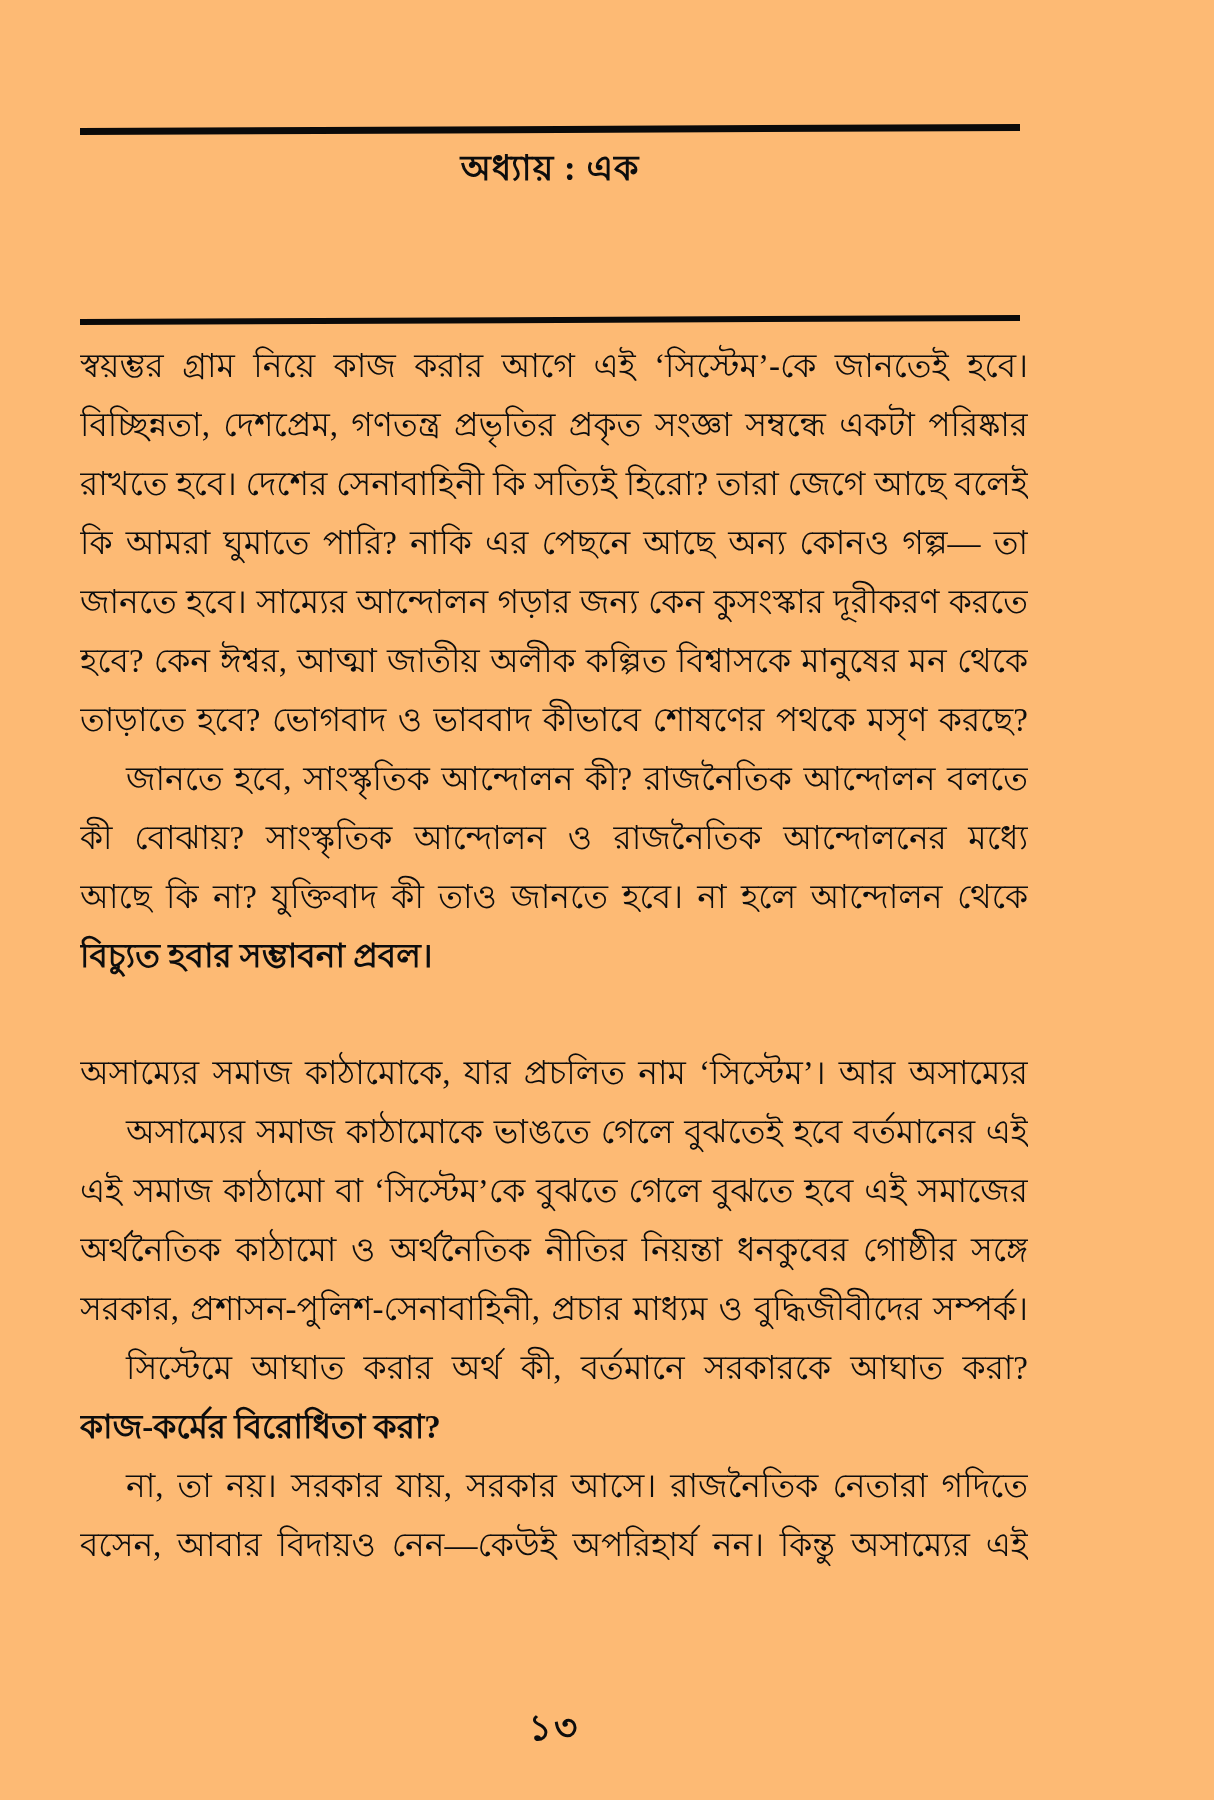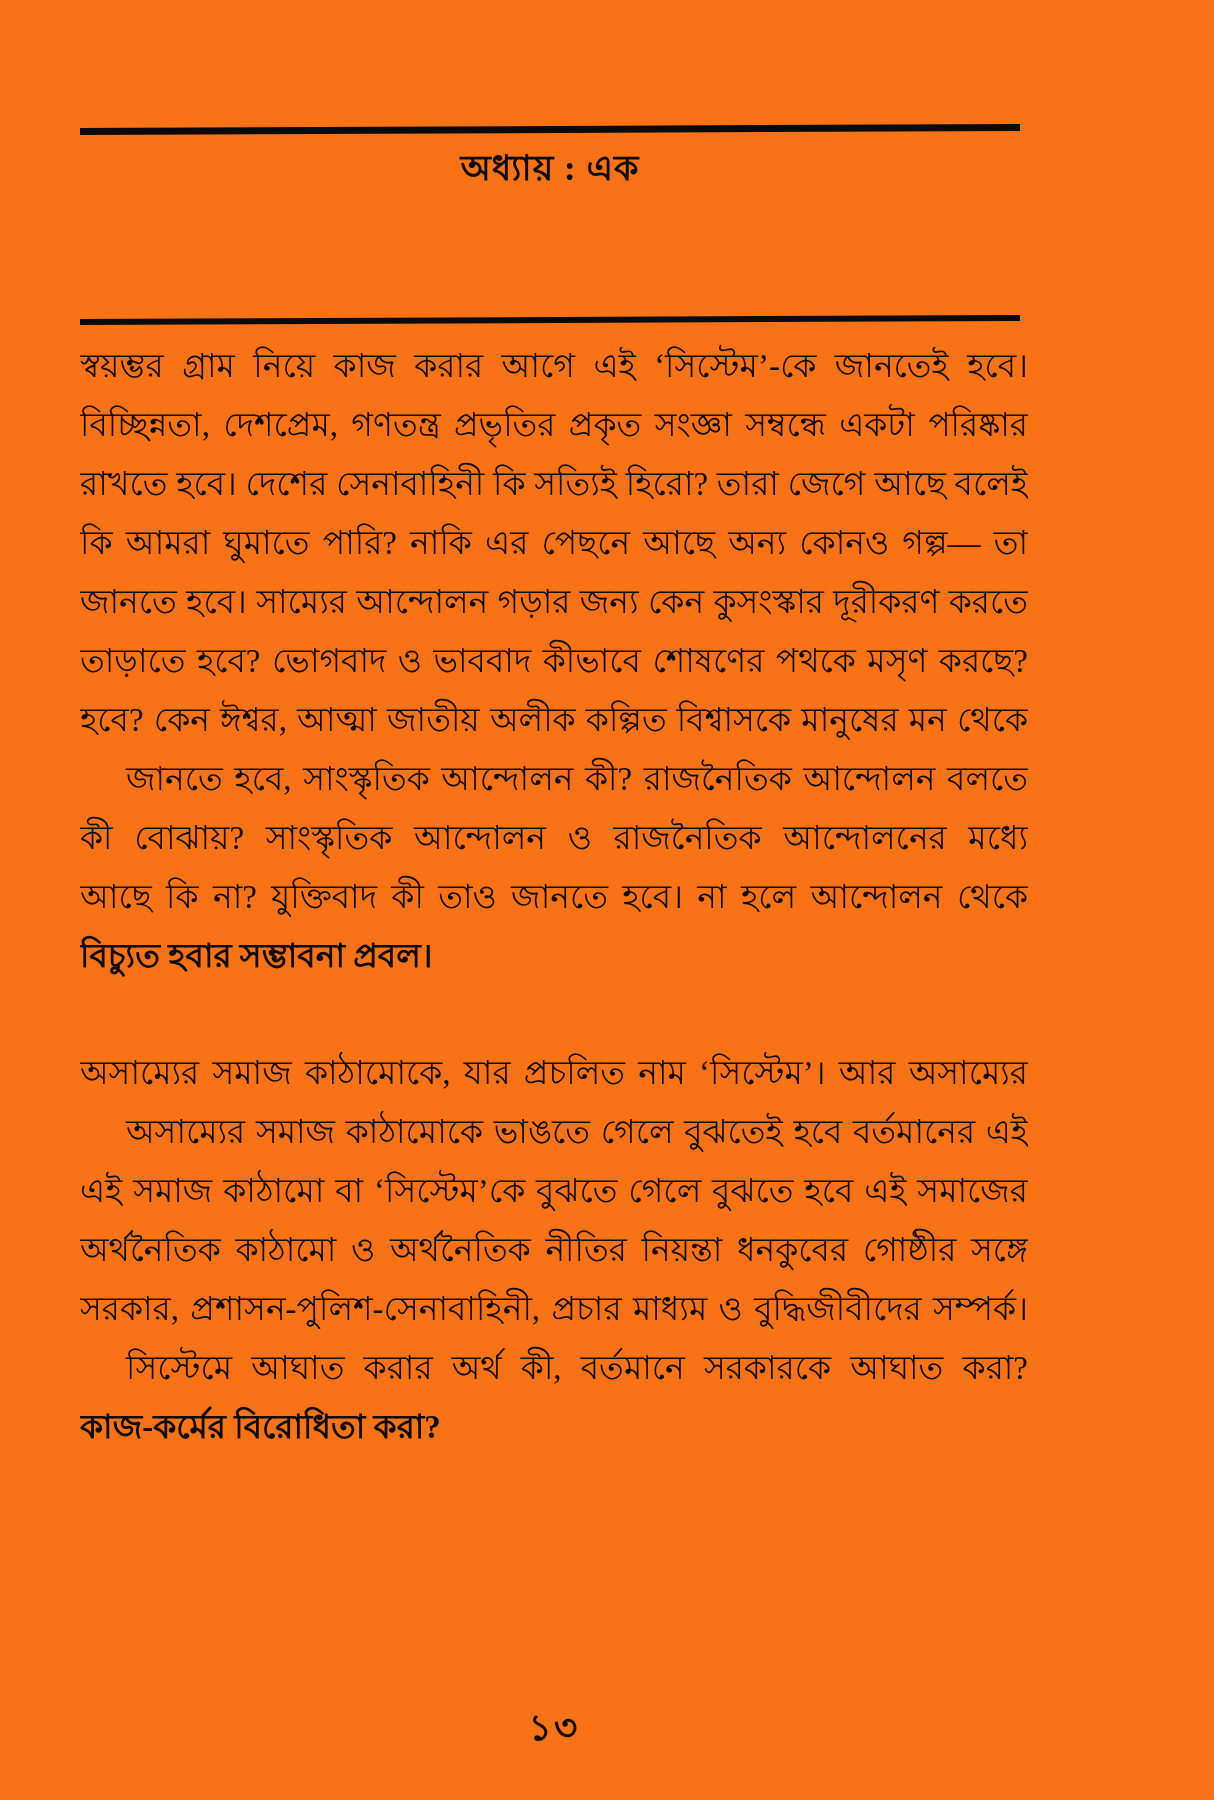--- a/index.html
+++ b/index.html
@@ -5,21 +5,21 @@
   html, body {
     margin: 0;
     padding: 0;
     background: #e8e6e0;
   }
   .page {
     position: relative;
     width: 1214px;
     height: 1800px;
     margin: 0 auto;
-    background: #f97316;
+    background: #fdba74;
     color: #0d0d0d;
     font-family: "Liberation Serif", "DejaVu Serif", serif;
     overflow: hidden;
   }
   .rule {
     position: absolute;
     left: 80px;
     width: 940px;
     background: #0a0a0a;
   }
@@ -100,37 +100,41 @@
 
   <div class="rule rule-mid"></div>
 
   <div class="bodytext" id="body-text">
       <div class="para">
         <div class="line">স্বয়ম্ভর গ্রাম নিয়ে কাজ করার আগে এই ‘সিস্টেম’-কে জানতেই হবে। সন্ত্রাস,</div>
         <div class="line">বিচ্ছিন্নতা, দেশপ্রেম, গণতন্ত্র প্রভৃতির প্রকৃত সংজ্ঞা সম্বন্ধে একটা পরিষ্কার ধারণা</div>
         <div class="line">রাখতে হবে। দেশের সেনাবাহিনী কি সত্যিই হিরো? তারা জেগে আছে বলেই</div>
         <div class="line">কি আমরা ঘুমাতে পারি? নাকি এর পেছনে আছে অন্য কোনও গল্প— তা</div>
         <div class="line">জানতে হবে। সাম্যের আন্দোলন গড়ার জন্য কেন কুসংস্কার দূরীকরণ করতে</div>
+        <div class="line">হবে? কেন ঈশ্বর, আত্মা জাতীয় অলীক কল্পিত বিশ্বাসকে মানুষের মন থেকে</div>
         <div class="line">তাড়াতে হবে? ভোগবাদ ও ভাববাদ কীভাবে শোষণের পথকে মসৃণ করছে?</div>
-        <div class="line">হবে? কেন ঈশ্বর, আত্মা জাতীয় অলীক কল্পিত বিশ্বাসকে মানুষের মন থেকে</div>
       </div>
       <div class="para">
         <div class="line indent-first">জানতে হবে, সাংস্কৃতিক আন্দোলন কী? রাজনৈতিক আন্দোলন বলতে</div>
         <div class="line">কী বোঝায়? সাংস্কৃতিক আন্দোলন ও রাজনৈতিক আন্দোলনের মধ্যে পার্থক্য</div>
         <div class="line">আছে কি না? যুক্তিবাদ কী তাও জানতে হবে। না হলে আন্দোলন থেকে</div>
         <div class="line short-last">বিচ্যুত হবার সম্ভাবনা প্রবল।</div>
       </div>
       <div class="para gap-before">
         <div class="line">অসাম্যের সমাজ কাঠামোকে, যার প্রচলিত নাম ‘সিস্টেম’। আর অসাম্যের</div>
         <div class="line indent-first">অসাম্যের সমাজ কাঠামোকে ভাঙতে গেলে বুঝতেই হবে বর্তমানের এই</div>
         <div class="line">এই সমাজ কাঠামো বা ‘সিস্টেম’কে বুঝতে গেলে বুঝতে হবে এই সমাজের</div>
         <div class="line">অর্থনৈতিক কাঠামো ও অর্থনৈতিক নীতির নিয়ন্তা ধনকুবের গোষ্ঠীর সঙ্গে</div>
         <div class="line">সরকার, প্রশাসন-পুলিশ-সেনাবাহিনী, প্রচার মাধ্যম ও বুদ্ধিজীবীদের সম্পর্ক।</div>
       </div>
       <div class="para">
         <div class="line indent-first">সিস্টেমে আঘাত করার অর্থ কী, বর্তমানে সরকারকে আঘাত করা? সরকারি</div>
         <div class="line short-last">কাজ-কর্মের বিরোধিতা করা?</div>
       </div>
+      <div class="para">
+        <div class="line indent-first">না, তা নয়। সরকার যায়, সরকার আসে। রাজনৈতিক নেতারা গদিতে</div>
+        <div class="line">বসেন, আবার বিদায়ও নেন—কেউই অপরিহার্য নন। কিন্তু অসাম্যের এই</div>
+      </div>
     </div>
 
   <div class="pageno">১৩</div>
 
 </div>
 
 </body></html>

